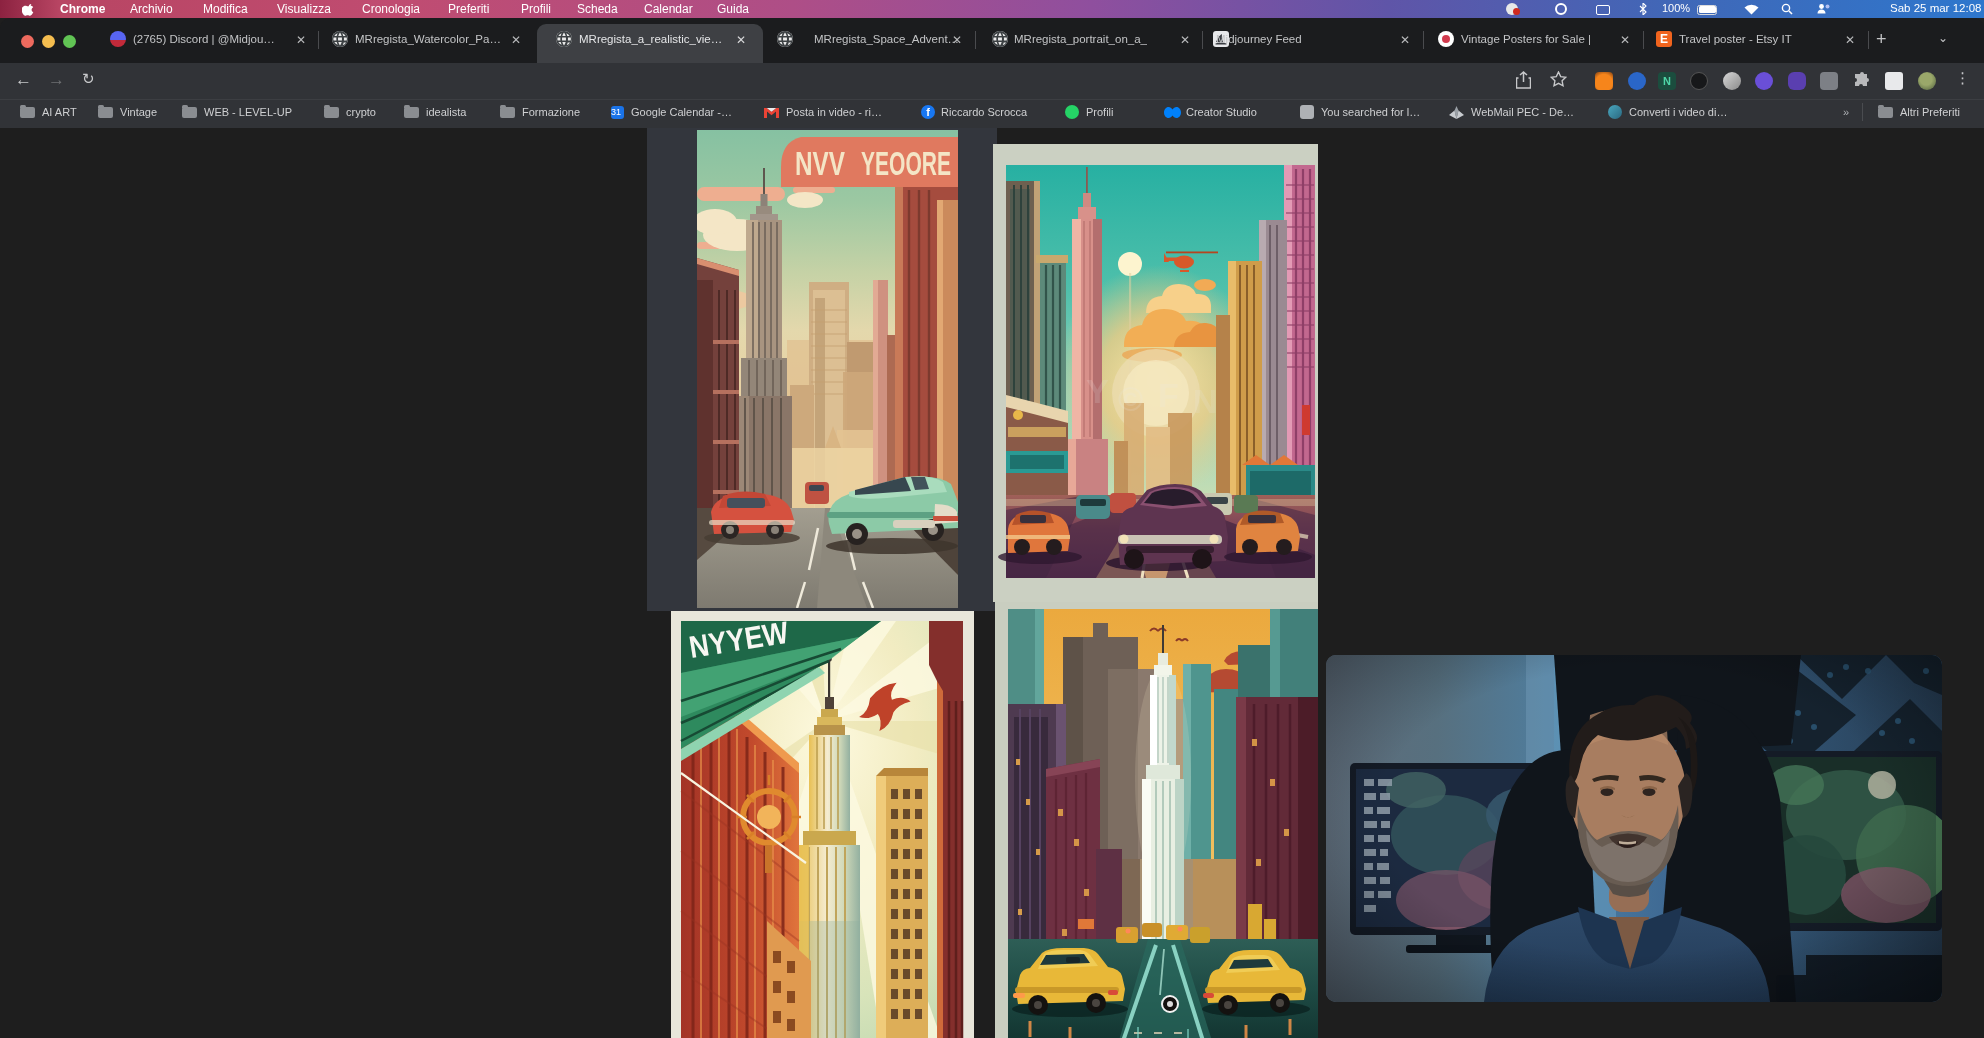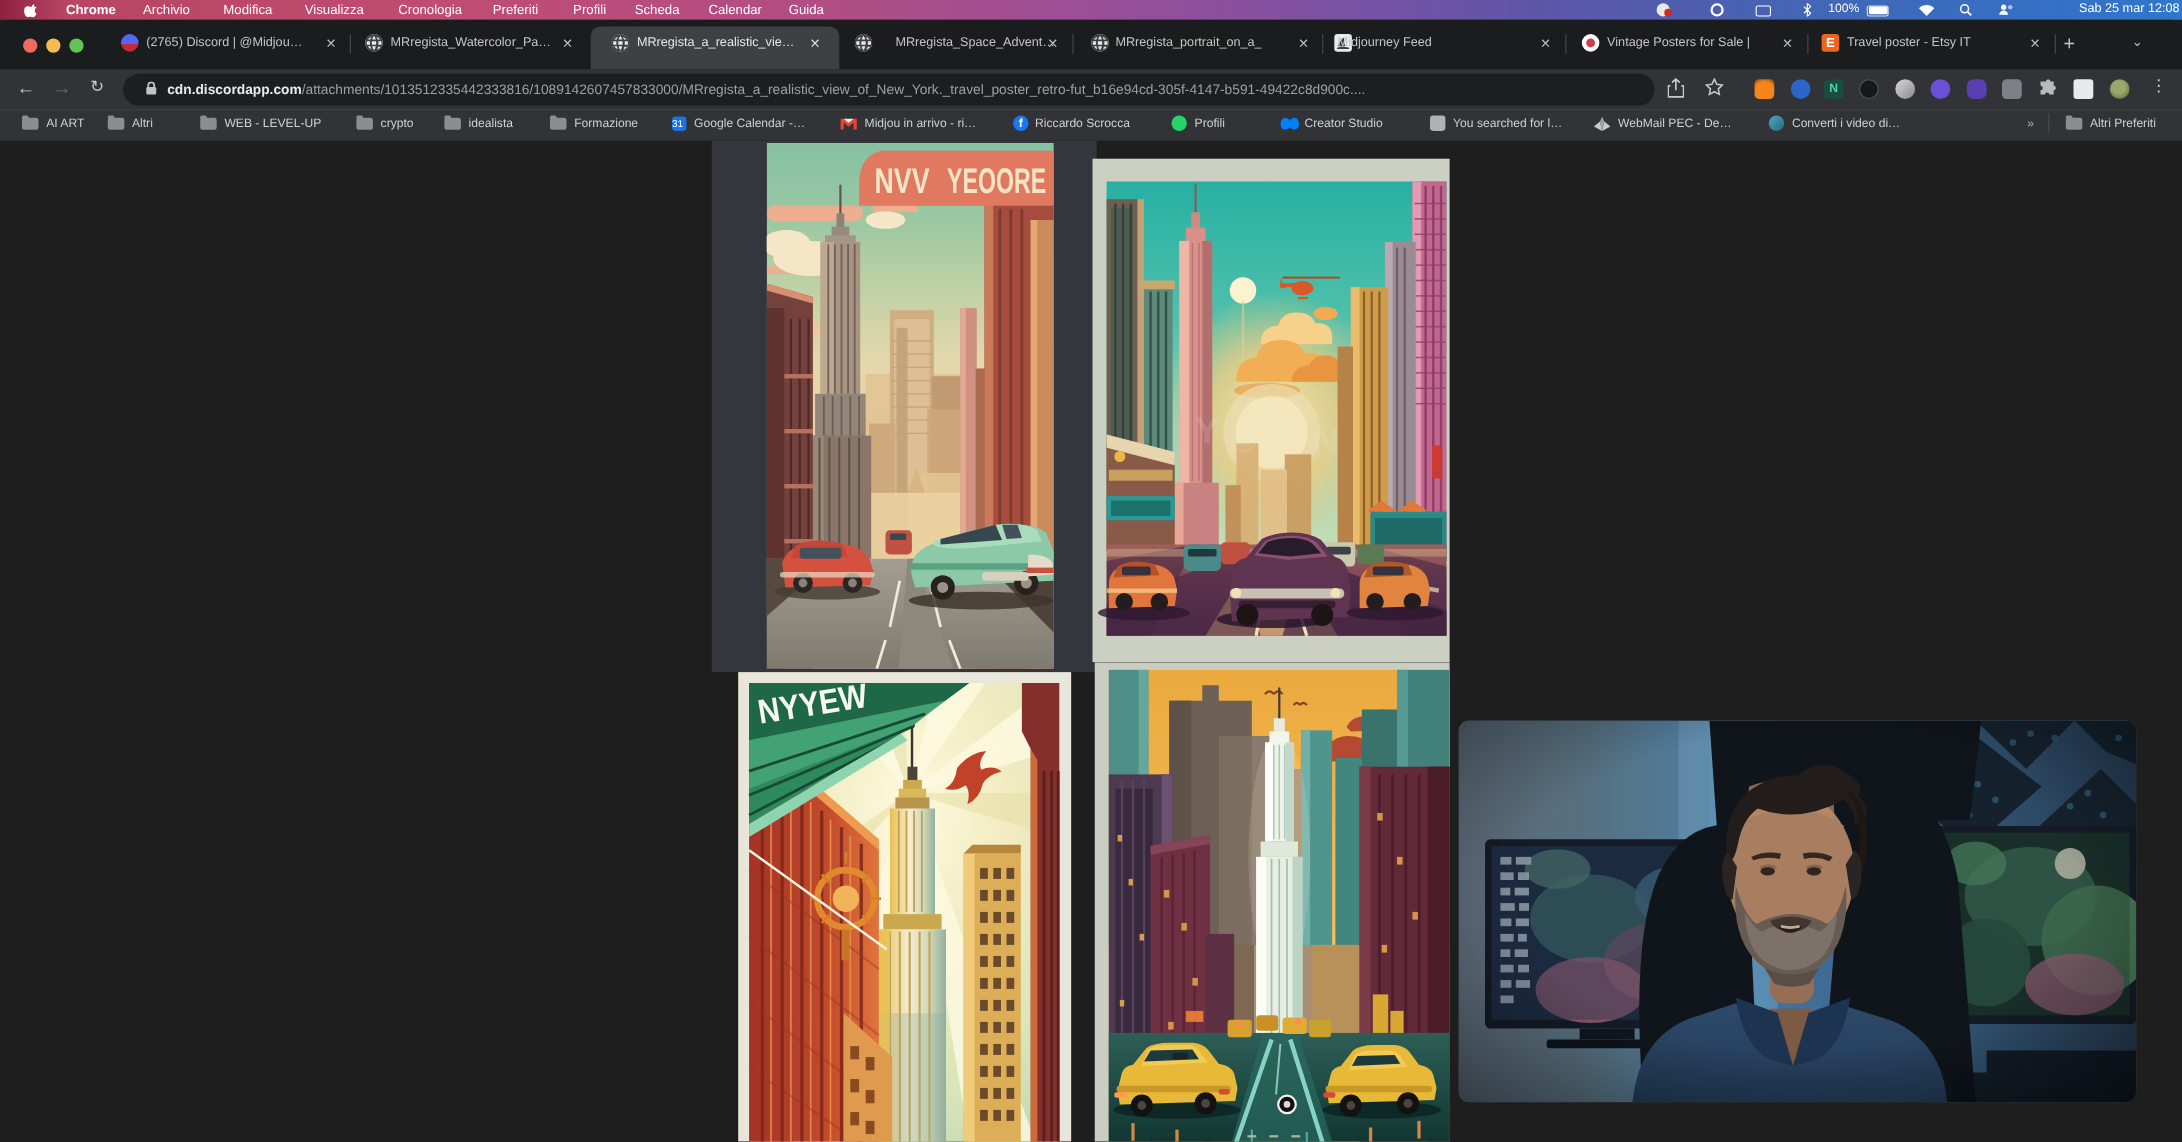--- a/index.html
+++ b/index.html
@@ -147,24 +147,20 @@
   <span class="tab-title" style="left:1679px;width:138px">Travel poster - Etsy IT</span>
   <span class="tab-x" style="left:1845px">✕</span>
   <div class="tab-sep" style="left:1868px"></div>
   <span class="abs" style="left:1876px;top:29px;font-size:18px;color:#c3c4c6">+</span>
   <span class="abs" style="left:1938px;top:31px;font-size:12px;color:#c3c4c6">⌄</span>
 
   <div id="toolbar"></div>
   <span class="navic" style="left:15px">←</span>
   <span class="navic" style="left:48px;color:#6e7073">→</span>
   <span class="navic" style="left:82px;font-size:15px">↻</span>
-  <div id="urlpill"><svg style="vertical-align:-2px;margin-left:20px" width="11" height="13" viewBox="0 0 11 13">
-        <path d="M2 5V3.5a3.5 3.5 0 017 0V5h-1.6V3.5a1.9 1.9 0 00-3.8 0V5z" fill="#c0c2c5"></path>
-        <rect x="1" y="5" width="9" height="7" rx="1.2" fill="#c0c2c5"></rect>
-      </svg><span style="color:#e8eaed;font-weight:bold;margin-left:9px">cdn.discordapp.com</span>/attachments/1013512335442333816/1089142607457833000/MRregista_a_realistic_view_of_New_York._travel_poster_retro-fut_b16e94cd-305f-4147-b591-49422c8d900c....</div>
 
   <svg class="abs" style="left:1516px;top:71px" width="15" height="18" viewBox="0 0 15 18">
       <path d="M7.5 1v10M4 4l3.5-3L11 4" stroke="#c7c8ca" stroke-width="1.5" fill="none"></path>
       <path d="M2.5 7h-2v10h14V7h-2" stroke="#c7c8ca" stroke-width="1.5" fill="none"></path>
     </svg>
   <svg class="abs" style="left:1550px;top:71px" width="17" height="17" viewBox="0 0 17 17">
       <path d="M8.5 1l2.2 4.6 5 .7-3.6 3.5.9 5L8.5 12.4 4 14.8l.9-5L1.3 6.3l5-.7z" fill="none" stroke="#c7c8ca" stroke-width="1.4"></path>
     </svg>
   <div class="exico" style="left:1595px;background:radial-gradient(circle at 50% 60%,#f6851b 60%,#763d16)"></div>
   <div class="exico" style="left:1628px;background:#2a66c8;border-radius:50%"></div>
@@ -178,37 +174,37 @@
       <path d="M7 2a2 2 0 114 0h3v4a2 2 0 110 4v4h-4a2 2 0 10-4 0H2v-4a2 2 0 100-4V2z" fill="#b8b9bb"></path>
     </svg>
   <div class="exico" style="left:1885px;background:#e8e9eb;border-radius:3px"></div>
   <div class="exico" style="left:1918px;background:radial-gradient(circle at 45% 40%,#9aa86a 40%,#4a5a3a);border-radius:50%"></div>
   <span class="abs" style="left:1955px;top:69px;font-size:15px;color:#c7c8ca">⋮</span>
 
   <div id="bookbar"></div>
   <div class="bkfold" style="left:20px"></div>
     <span class="bk" style="left:42px">AI ART</span>
   <div class="bkfold" style="left:98px"></div>
-    <span class="bk" style="left:120px">Altri</span>
+    <span class="bk" style="left:120px">Vintage</span>
   <div class="bkfold" style="left:182px"></div>
     <span class="bk" style="left:204px">WEB - LEVEL-UP</span>
   <div class="bkfold" style="left:324px"></div>
     <span class="bk" style="left:346px">crypto</span>
   <div class="bkfold" style="left:404px"></div>
     <span class="bk" style="left:426px">idealista</span>
   <div class="bkfold" style="left:500px"></div>
     <span class="bk" style="left:522px">Formazione</span>
   <div class="abs" style="left:611px;top:106px;width:13px;height:13px;border-radius:3px;background:#1a73e8;color:#fff;font-size:9px;line-height:13px">31</div>
   <span class="bk" style="left:631px">Google Calendar -…</span>
   <svg class="abs" style="left:764px;top:107px" width="15" height="11" viewBox="0 0 15 11">
       <path d="M0 1h2.8l4.7 3.8L12.2 1H15v10h-3V4.6L7.5 8.2 3 4.6V11H0z" fill="#ea4335"></path>
       <path d="M0 1h2.8l4.7 3.8L12.2 1H15" fill="#fff" opacity=".9"></path>
       <path d="M0 0h3v11H0z" fill="#4285f4" opacity="0"></path>
     </svg>
-  <span class="bk" style="left:786px">Midjou in arrivo - ri…</span>
+  <span class="bk" style="left:786px">Posta in video - ri…</span>
   <div class="abs" style="left:921px;top:105px;width:14px;height:14px;border-radius:50%;background:#1877f2;color:#fff;font-size:11px;font-weight:bold;text-align:center;line-height:14px">f</div>
   <span class="bk" style="left:941px">Riccardo Scrocca</span>
   <div class="abs" style="left:1065px;top:105px;width:14px;height:14px;border-radius:50%;background:#25d366"></div>
   <span class="bk" style="left:1086px">Profili</span>
   <svg class="abs" style="left:1164px;top:107px" width="17" height="11" viewBox="0 0 17 11">
       <path d="M4.5 0C2 0 0 2.5 0 5.5S2 11 4.5 11c1.7 0 3-1 4-2.5 1 1.5 2.3 2.5 4 2.5C15 11 17 8.5 17 5.5S15 0 12.5 0c-1.7 0-3 1-4 2.5C7.5 1 6.2 0 4.5 0z" fill="#0081fb"></path>
     </svg>
   <span class="bk" style="left:1186px">Creator Studio</span>
   <div class="abs" style="left:1300px;top:105px;width:14px;height:14px;border-radius:3px;background:#aeb1b5"></div>
   <span class="bk" style="left:1321px">You searched for l…</span>

